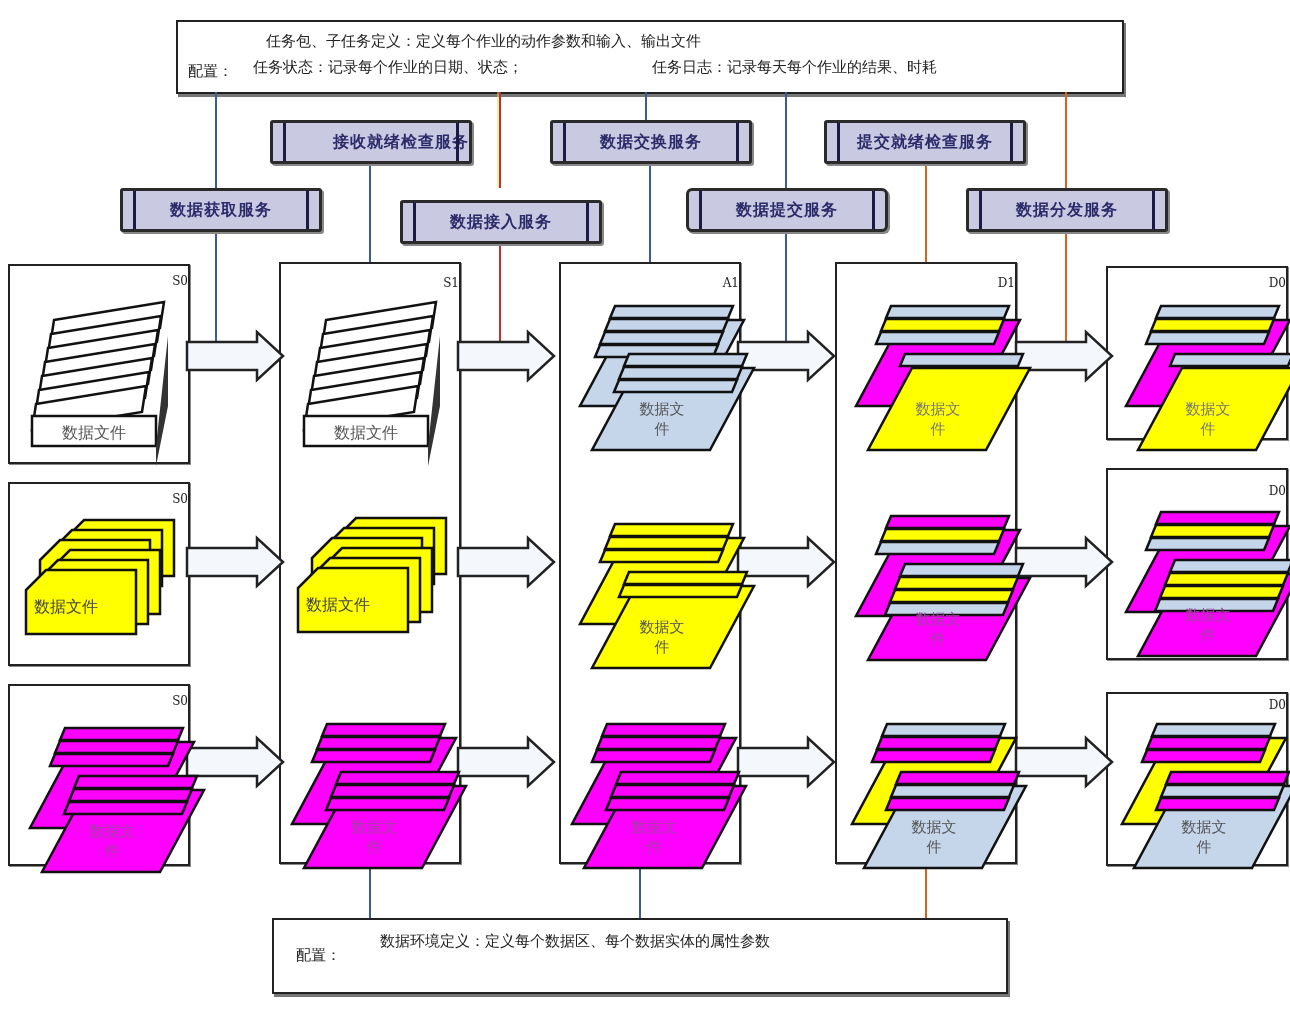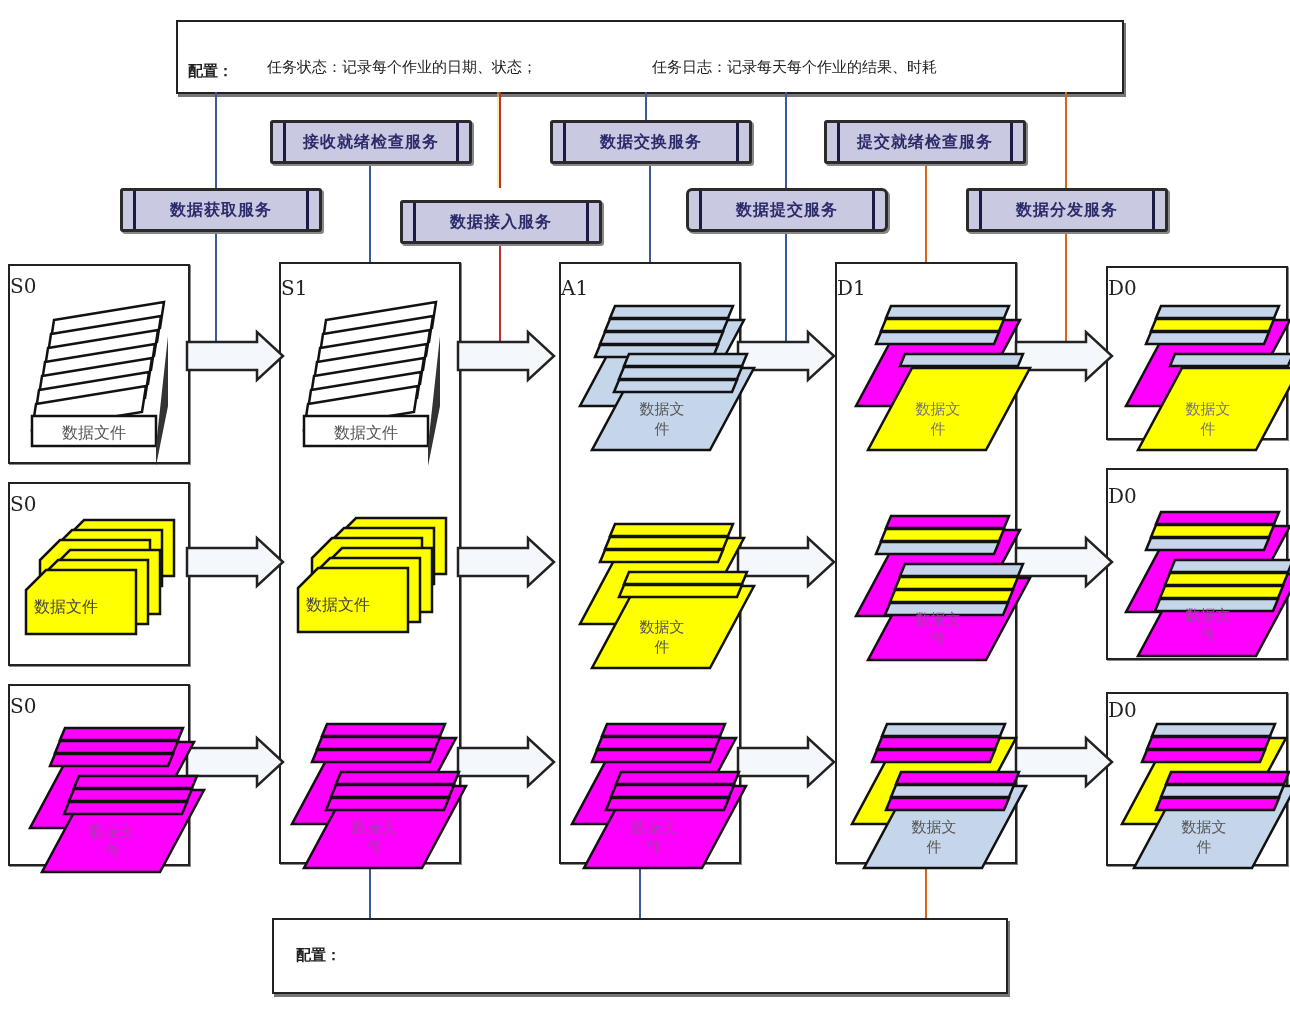--- a/index.html
+++ b/index.html
@@ -1,38 +1,40 @@
 <!DOCTYPE html>
 <html><head>
 <meta charset="utf-8">
 <style>
   html,body{margin:0;padding:0;background:#fff;}
   body{width:1290px;height:1016px;position:relative;overflow:hidden;font-family:"DejaVu Serif","Liberation Serif",serif;color:#222;}
   .cfg-box{position:absolute;background:#fff;border:2px solid #222;box-shadow:2px 3px 0 #777;}
-  .cfg-label{position:absolute;font-size:15px;font-weight:bold;}
+  .cfg-label{position:absolute;font-size:15px;}
   .cfg-line{position:absolute;font-size:15px;white-space:nowrap;}
   .svc{position:absolute;height:38px;background:#c9c9e2;border:3px solid #2a2a2a;border-radius:3px;box-shadow:2px 2px 0 #888;display:flex;align-items:center;justify-content:center;font-size:16px;color:#2b2b6a;font-weight:bold;letter-spacing:1px;}
   .svc::before,.svc::after{content:"";position:absolute;top:0;bottom:0;width:3px;background:#1a1a44;}
   .svc::before{left:10px;} .svc::after{right:10px;}
   .stage{position:absolute;border:2px solid #222;background:#fff;box-shadow:1px 1px 0 #888;}
-  .stage-title{position:absolute;left:0;right:0;text-align:left;font-size:20px;}
+  .stage-title{position:absolute;left:0;right:0;text-align:right;font-size:12px;}
   svg{position:absolute;left:0;top:0;overflow:visible;}
   .lbl{font-family:"DejaVu Serif","Liberation Serif",serif;}
 </style>
 </head>
 <body>
 
 <div class="cfg-box" style="left:176px;top:20px;width:944px;height:70px;">
   <span class="cfg-label" style="left:10px;top:40px;">配置：</span>
-  <span class="cfg-line" style="left:89px;top:36px;">任务状态：记录每个作业的日期、状态；</span>
+  <span class="cfg-line" style="left:88px;top:10px;">任务包、子任务定义：定义每个作业的动作参数和输入、输出文件</span>
+  <span class="cfg-line" style="left:75px;top:36px;">任务状态：记录每个作业的日期、状态；</span>
   <span class="cfg-line" style="left:474px;top:36px;">任务日志：记录每天每个作业的结果、时耗</span>
 </div>
 
 <div class="cfg-box" style="left:272px;top:918px;width:732px;height:72px;">
   <span class="cfg-label" style="left:22px;top:26px;">配置：</span>
+  <span class="cfg-line" style="left:106px;top:12px;">数据环境定义：定义每个数据区、每个数据实体的属性参数</span>
 </div>
 
 <svg width="1290" height="1016">
 
   <line x1="216" y1="92" x2="216" y2="188" stroke="#3a5a9a" stroke-width="2"></line>
   <line x1="216" y1="230" x2="216" y2="350" stroke="#3a5a9a" stroke-width="2"></line>
   <line x1="646" y1="92" x2="646" y2="120" stroke="#3a5a9a" stroke-width="2"></line>
   <line x1="786" y1="92" x2="786" y2="188" stroke="#3a5a9a" stroke-width="2"></line>
   <line x1="786" y1="230" x2="786" y2="350" stroke="#3a5a9a" stroke-width="2"></line>
 
@@ -47,21 +49,21 @@
   <line x1="926" y1="160" x2="926" y2="262" stroke="#d4651a" stroke-width="2"></line>
 
   <line x1="370" y1="862" x2="370" y2="918" stroke="#3a5a9a" stroke-width="2"></line>
   <line x1="640" y1="862" x2="640" y2="918" stroke="#3a5a9a" stroke-width="2"></line>
   <line x1="926" y1="862" x2="926" y2="918" stroke="#d4651a" stroke-width="2"></line>
 </svg>
 
 <div class="svc" style="left:120px;top:188px;width:196px;">
     <span>数据获取服务</span>
   </div>
-<div class="svc" style="left:270px;top:120px;width:196px;">
+<div class="svc" style="left:270px;top:120px;width:196px;justify-content:flex-end;">
     <span>接收就绪检查服务</span>
   </div>
 <div class="svc" style="left:400px;top:188px;width:196px;margin-top:12px;">
     <span>数据接入服务</span>
   </div>
 <div class="svc" style="left:550px;top:120px;width:196px;">
     <span>数据交换服务</span>
   </div>
 <div class="svc" style="left:686px;top:188px;width:196px;border-radius:6px;">
     <span>数据提交服务</span>

